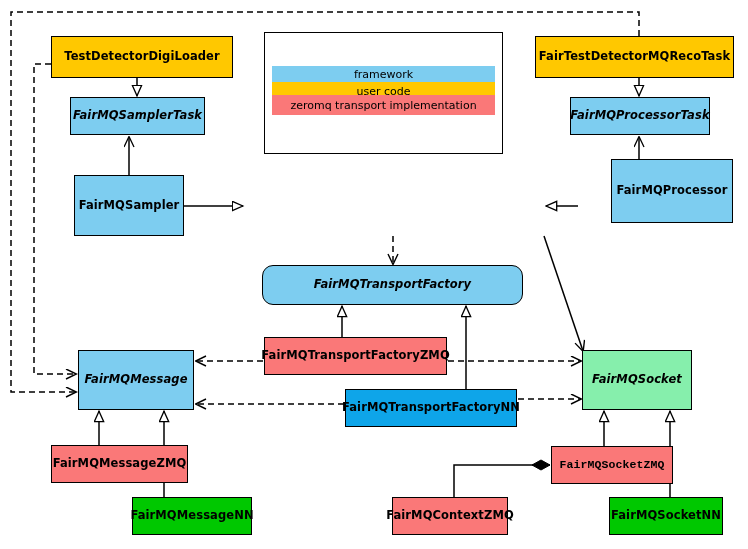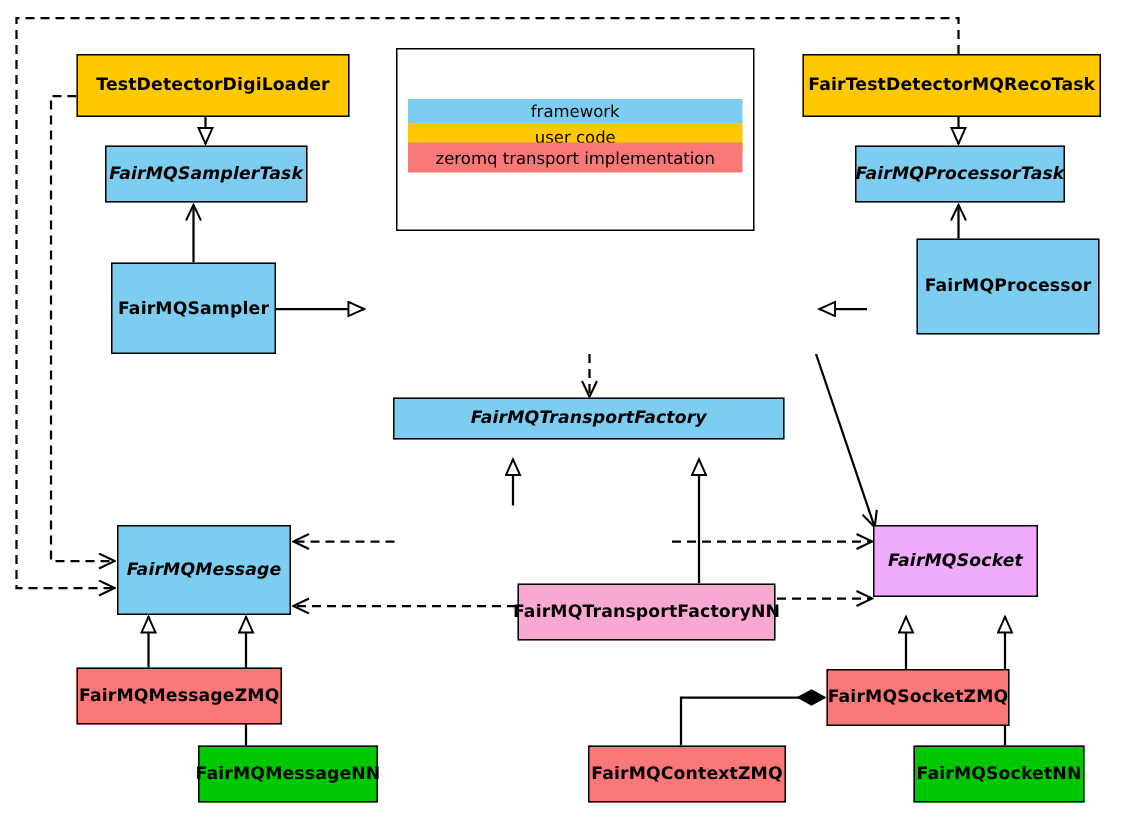--- a/index.html
+++ b/index.html
@@ -136,50 +136,53 @@
 
   <div class="node" style="left:74px;top:175px;width:110px;height:61px;background:#7DCDF0;">
     <span>FairMQSampler</span>
   </div>
 
 
   <div class="node" style="left:578px;top:159px;width:122px;height:64px;background:#7DCDF0;margin-left:33px;">
     <span>FairMQProcessor</span>
   </div>
 
-  <div class="node abstract" style="left:262px;top:265px;width:261px;height:28px;background:#7DCDF0;">
+  <div class="node abstract" style="left:262px;top:265px;width:261px;height:40px;background:#7DCDF0;border-radius:11px;">
     <span>FairMQTransportFactory</span>
   </div>
 
+  <div class="node" style="left:264px;top:337px;width:183px;height:38px;background:#FA7878;">
+    <span>FairMQTransportFactoryZMQ</span>
+  </div>
 
-  <div class="node" style="left:345px;top:389px;width:172px;height:38px;background:#f9a8d4;">
+  <div class="node" style="left:345px;top:389px;width:172px;height:38px;background:#0ea5e9;">
     <span>FairMQTransportFactoryNN</span>
   </div>
 
   <div class="node abstract" style="left:78px;top:350px;width:116px;height:60px;background:#7DCDF0;">
     <span>FairMQMessage</span>
   </div>
 
-  <div class="node abstract" style="left:582px;top:350px;width:110px;height:48px;background:#f0abfc;">
+  <div class="node abstract" style="left:582px;top:350px;width:110px;height:60px;background:#86efac;">
     <span>FairMQSocket</span>
   </div>
 
   <div class="node" style="left:31px;top:445px;width:137px;height:38px;background:#FA7878;margin-left:20px;">
     <span>FairMQMessageZMQ</span>
   </div>
 
   <div class="node" style="left:104px;top:497px;width:120px;height:38px;background:#00C800;margin-left:28px;">
     <span>FairMQMessageNN</span>
   </div>
 
-  <div class="node" style="left:551px;top:446px;width:122px;height:38px;background:#FA7878;">
+  <div class="node" style="left:551px;top:446px;width:122px;height:38px;background:#FA7878;font-family:Liberation Mono, monospace;">
     <span>FairMQSocketZMQ</span>
   </div>
 
   <div class="node" style="left:609px;top:497px;width:114px;height:38px;background:#00C800;text-align:center;">
     <span>FairMQSocketNN</span>
   </div>
 
-  <div class="node" style="left:392px;top:497px;width:132px;height:38px;background:#FA7878;">
+  <div class="node" style="left:392px;top:497px;width:116px;height:38px;background:#FA7878;">
     <span>FairMQContextZMQ</span>
   </div>
 
 </div>
 
 </body></html>

